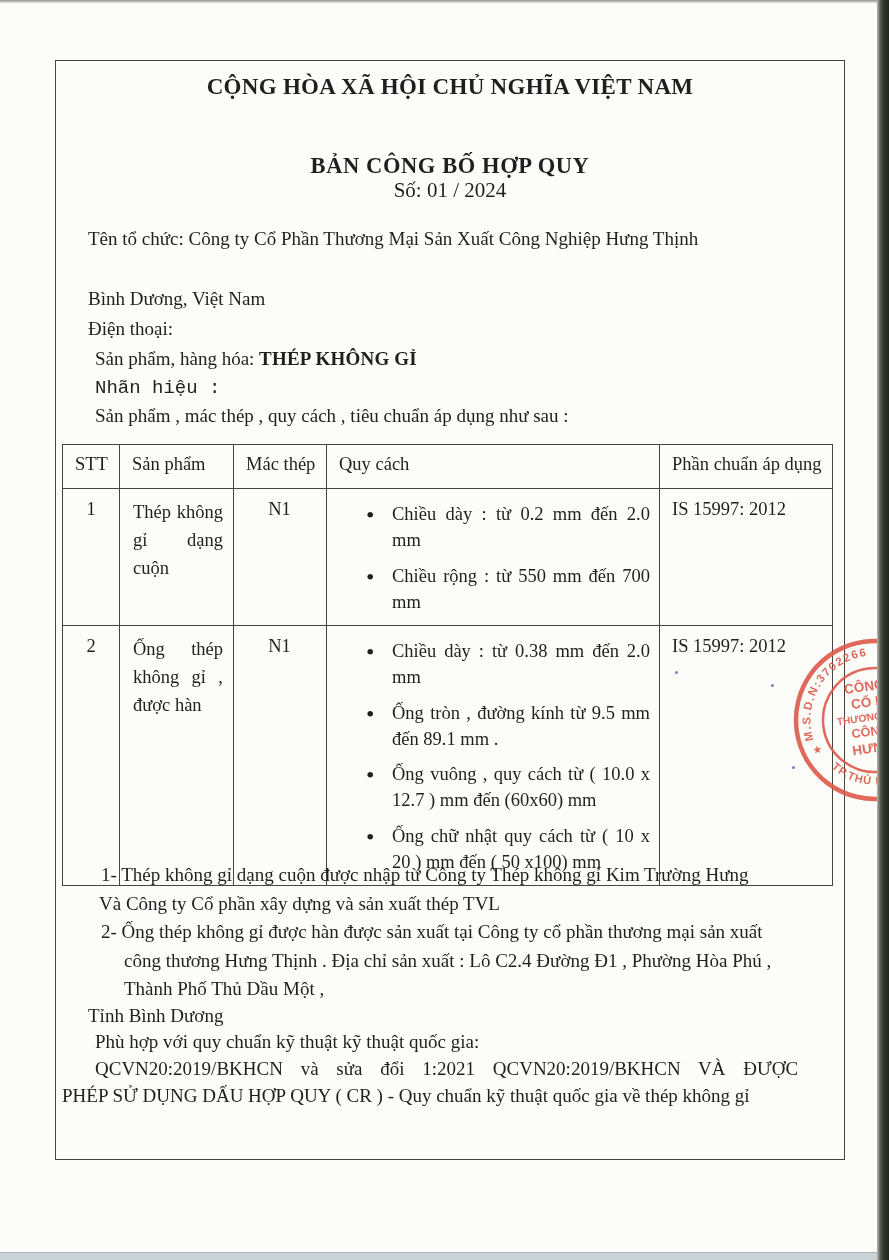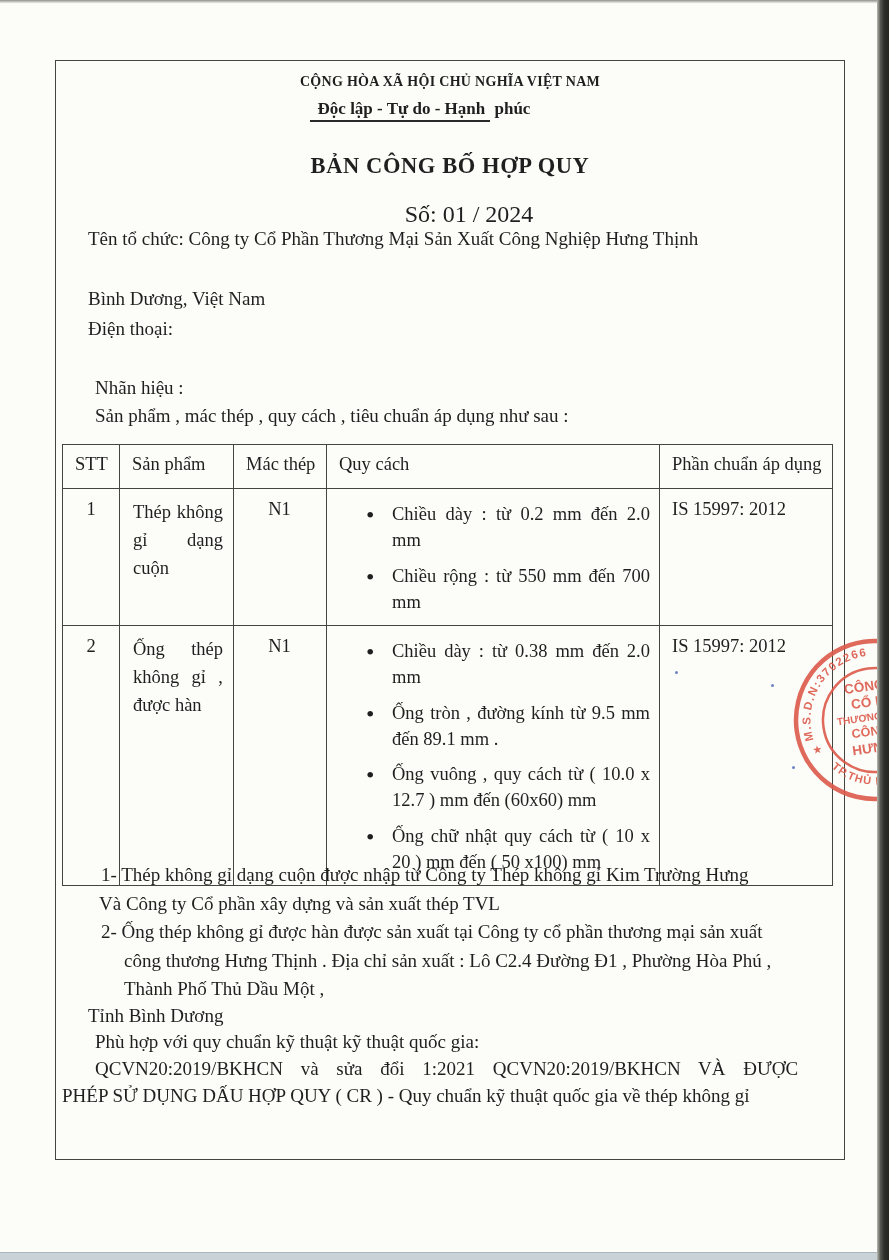--- a/index.html
+++ b/index.html
@@ -10,34 +10,34 @@
             background:linear-gradient(to bottom,#90908c, rgba(200,200,196,0) 90%);}
   .edge-right{position:absolute;left:877px;top:0;width:12px;height:1260px;z-index:7;
               background:linear-gradient(to right,#b8b9b2,#53564d 30%,#2d302a 60%,#23261f);}
   .edge-bottom{position:absolute;left:0;top:1252px;width:889px;height:8px;z-index:6;
                background:#c9d2d7;border-top:1px solid #a9b7bf;}
   .page-border{position:absolute;left:55px;top:60px;width:790px;height:1100px;
                border:1.6px solid #45453f;box-sizing:border-box;z-index:1;}
   
   .abs{position:absolute;z-index:2;}
   .ctr{left:55px;width:790px;text-align:center;}
-  .republic{top:74px;font-size:14px;font-weight:bold;letter-spacing:.3px;}
+  .republic{top:74px;font-size:23px;font-weight:bold;letter-spacing:.3px;}
   .motto{top:99px;left:25px;width:790px;text-align:center;font-size:17px;font-weight:bold;}
   .motto .ul{border-bottom:2px solid #2a2a2a;padding:0 5px 2px 8px;}
   .doc-title{top:153px;font-size:22.5px;font-weight:bold;letter-spacing:.6px;}
-  .doc-number{top:201px;font-size:24px;margin-left:19px;}
+  .doc-number{top:178px;font-size:21px;}
   
   .line{font-size:19px;white-space:nowrap;}
   .org{left:88px;top:228px;}
   .addr1{left:88px;top:258px;}
   .addr2{left:88px;top:288px;}
   .phone{left:88px;top:318px;}
   .product{left:95px;top:348px;}
   .product b{letter-spacing:.2px;}
-  .brand{left:95px;top:377px;}
+  .brand{left:95px;top:377px;font-family:Liberation Mono, monospace;}
   .intro{left:95px;top:405px;}
   
   table.spec{position:absolute;left:62px;top:444px;z-index:2;border-collapse:collapse;table-layout:fixed;}
   table.spec th,table.spec td{border:1.6px solid #45453f;vertical-align:top;font-weight:normal;
                               font-size:18.5px;box-sizing:border-box;}
   table.spec th{height:44px;text-align:left;padding:9px 6px 0 12px;margin-left:41px;}
   th.c-stt,td.c-stt{width:57px;text-align:center;padding-left:0;padding-right:0;}
   th.c-sp ,td.c-sp {width:114px;}
   th.c-mt ,td.c-mt {width:93px;text-align:center;padding-left:0;}
   th.c-qc ,td.c-qc {width:333px;}
@@ -70,27 +70,27 @@
   .sp3{left:675px;top:671px;}
 </style>
 </head>
 <body>
 
 <div class="canvas">
 
   <div class="page-border"></div>
 
   <div class="abs ctr republic">CỘNG HÒA XÃ HỘI CHỦ NGHĨA VIỆT NAM</div>
-  <div class="abs motto"><span class="ul">Độc lập - Tự do - Hạnh</span><span> phúc</span></div>
   <div class="abs ctr doc-title">BẢN CÔNG BỐ HỢP QUY</div>
   <div class="abs ctr doc-number">Số: 01 / 2024</div>
 
   <div class="abs line org">Tên tổ chức: Công ty Cổ Phần Thương Mại Sản Xuất Công Nghiệp Hưng Thịnh</div>
   <div class="abs line addr2">Bình Dương, Việt Nam</div>
   <div class="abs line phone">Điện thoại:</div>
+  <div class="abs line product"><span>Sản phẩm, hàng hóa: </span><b>THÉP KHÔNG GỈ</b></div>
   <div class="abs line brand">Nhãn hiệu :</div>
   <div class="abs line intro">Sản phẩm , mác thép , quy cách , tiêu chuẩn áp dụng như sau :</div>
 
   <table class="spec">
     <thead>
       <tr>
         <th class="c-stt">STT</th>
         <th class="c-sp">Sản phẩm</th>
         <th class="c-mt">Mác thép</th>
         <th class="c-qc">Quy cách</th>

